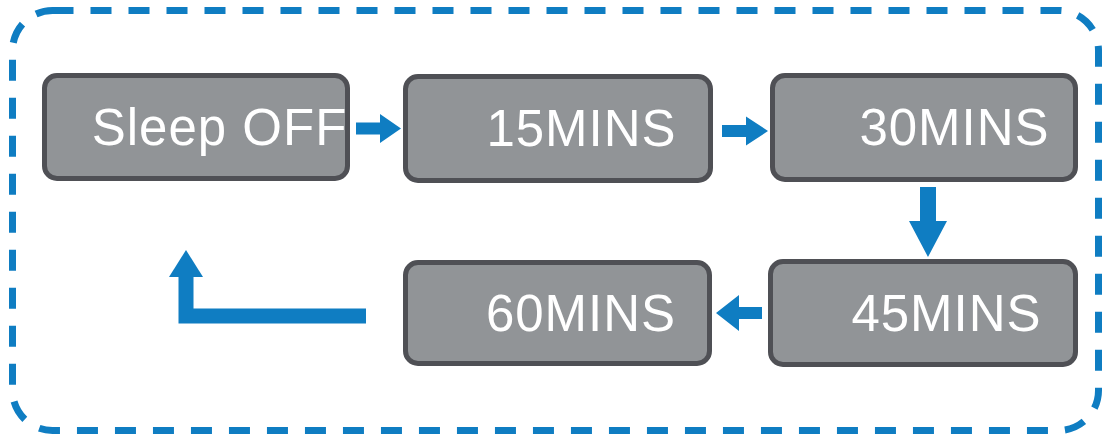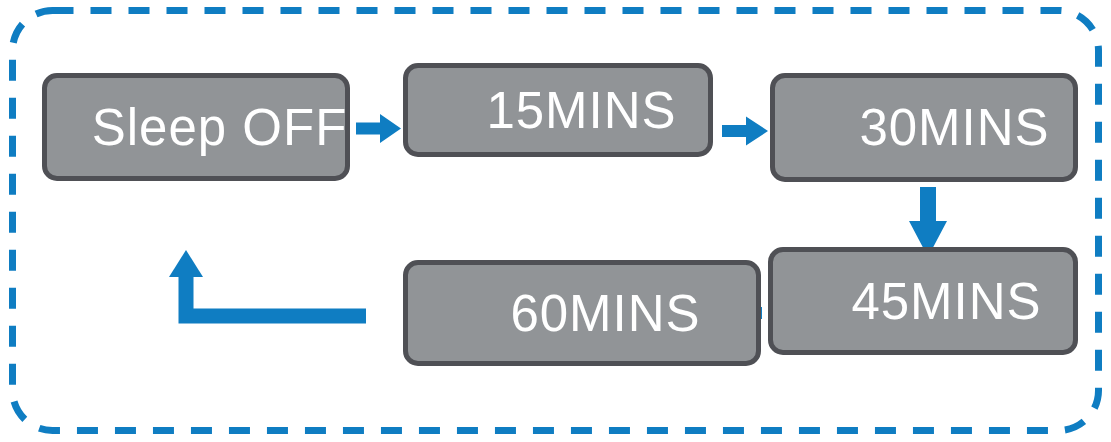--- a/index.html
+++ b/index.html
@@ -75,29 +75,29 @@
     <polygon class="arrow" points="762,307 739,307 739,295 716,313 739,331 739,319 762,319"></polygon>
 
     <path class="loop-shaft" d="M 366 316 H 186 V 272"></path>
     <polygon class="arrow" points="169,277 203,277 186,250"></polygon>
   </svg>
 
   <div class="node" style="left:42px; top:73px; width:308px; height:108px;">
     <span class="node-label">Sleep OFF</span>
   </div>
 
-  <div class="node" style="left:403px; top:63px; width:310px; height:94px;">
+  <div class="node" style="left:403px; top:74px; width:310px; height:109px;">
     <span class="node-label">15MINS</span>
   </div>
 
   <div class="node" style="left:770px; top:73px; width:308px; height:109px;padding-left:14px;">
     <span class="node-label">30MINS</span>
   </div>
 
-  <div class="node" style="left:768px; top:247px; width:310px; height:108px;">
+  <div class="node" style="left:768px; top:259px; width:310px; height:108px;">
     <span class="node-label">45MINS</span>
   </div>
 
-  <div class="node" style="left:403px; top:260px; width:358px; height:106px;">
+  <div class="node" style="left:403px; top:260px; width:309px; height:106px;">
     <span class="node-label">60MINS</span>
   </div>
 
 </div>
 
 </body></html>

